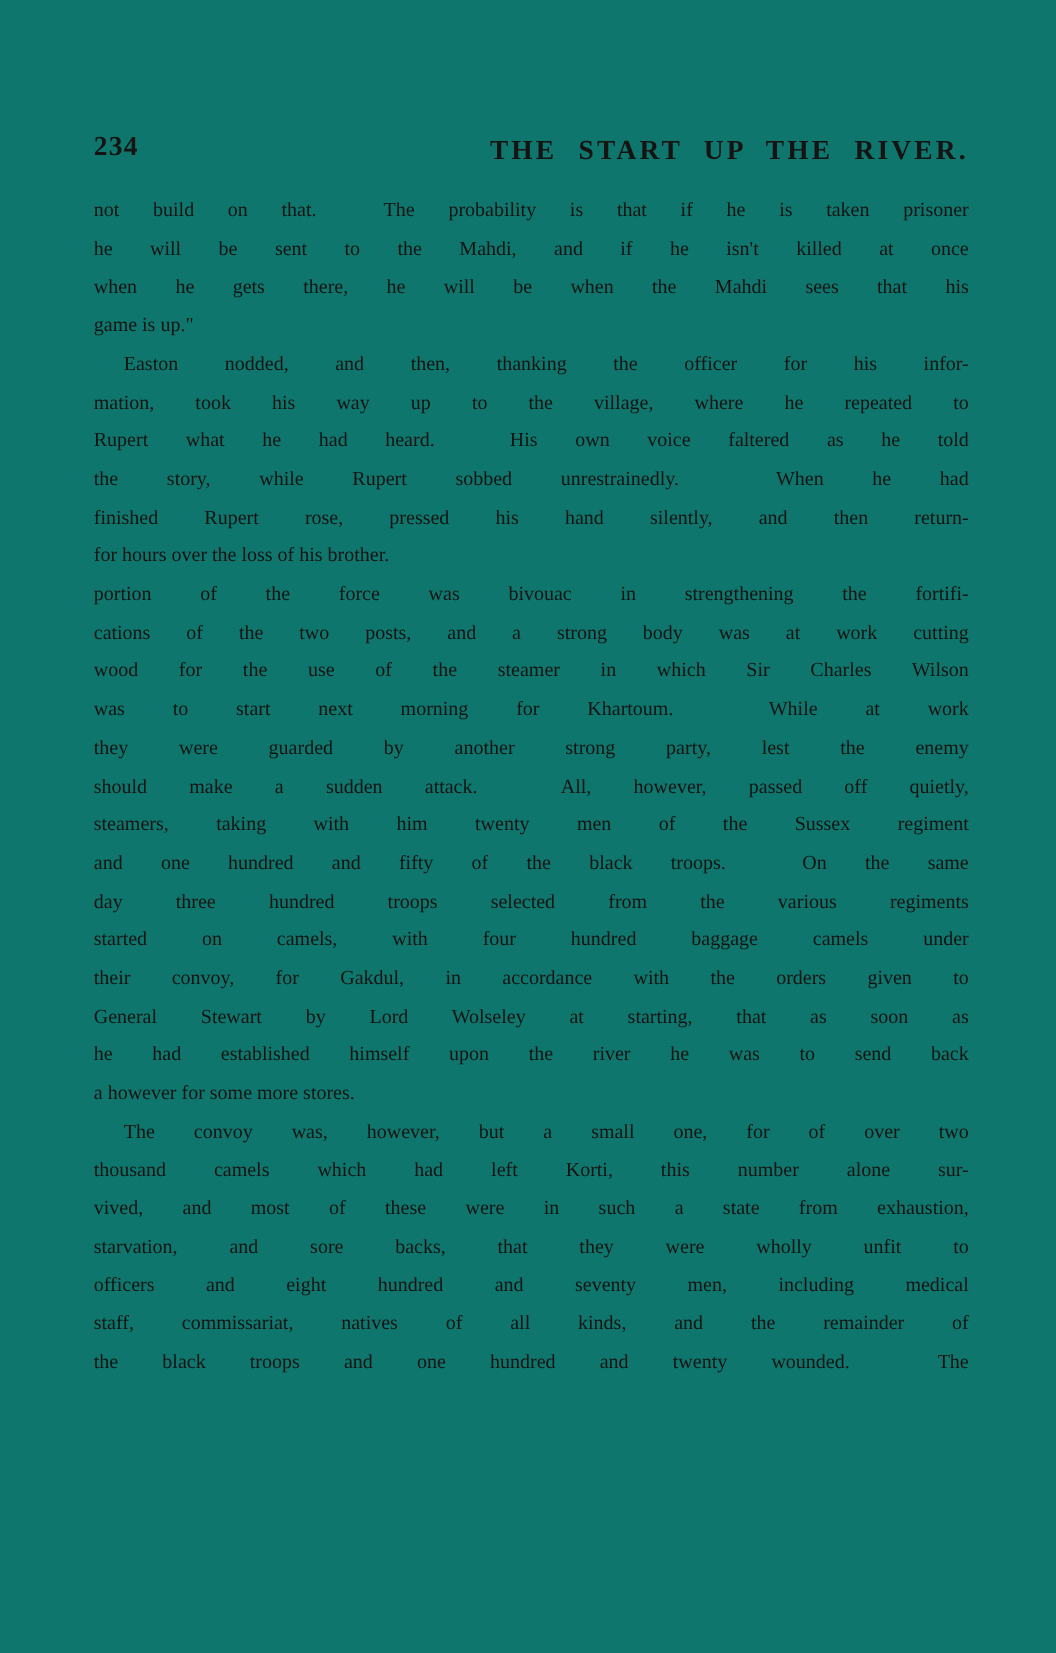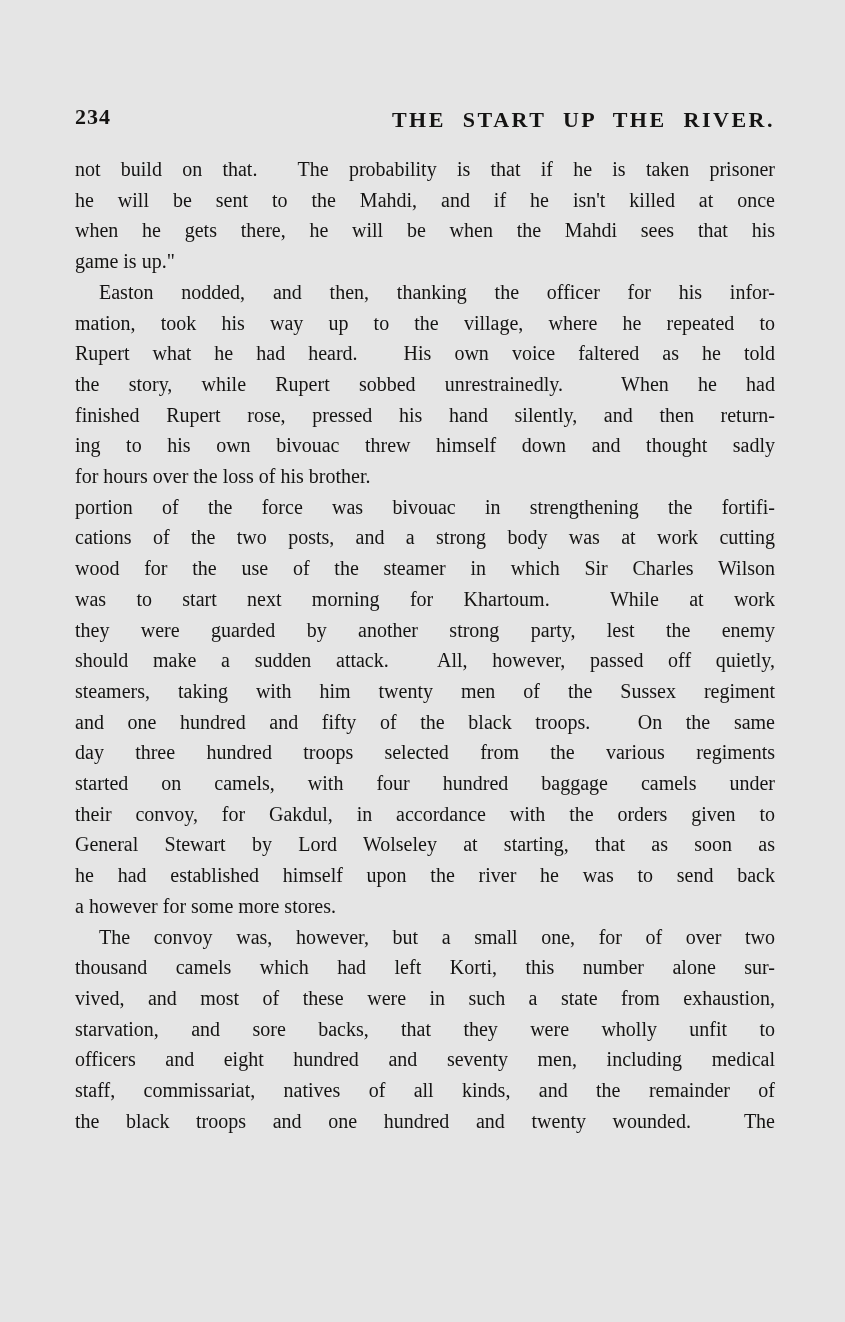--- a/index.html
+++ b/index.html
@@ -4,21 +4,21 @@
 <style>
   html, body {
     margin: 0;
     padding: 0;
     background: #ffffff;
   }
   .page {
     position: relative;
     width: 845px;
     height: 1322px;
-    background: #e5e5e5;
+    background: #0f766e;
     color: #151413;
     font-family: "Liberation Serif", "DejaVu Serif", serif;
     overflow: hidden;
     box-sizing: border-box;
   }
   .header {
     position: relative;
     margin: 104px 70px 0 75px;
     height: 26px;
   }
@@ -36,21 +36,21 @@
     font-size: 22px;
     letter-spacing: 2.5px;
     word-spacing: 9px;
     font-weight: 600;
     padding-top: 3px;
   }
   .body {
     margin: 24px 70px 0 75px;
   }
   .line {
-    font-size: 20px;
+    font-size: 16px;
     line-height: 30.7px;
     text-align: justify;
     text-align-last: justify;
     white-space: pre-wrap;
   }
   .line.flush {
     text-align-last: left;
   }
   .line.indent {
     text-indent: 24px;
@@ -67,21 +67,20 @@
   <div class="body">
       <div class="line">not build on that.  The probability is that if he is taken prisoner</div>
       <div class="line">he will be sent to the Mahdi, and if he isn't killed at once</div>
       <div class="line">when he gets there, he will be when the Mahdi sees that his</div>
       <div class="line flush">game is up."</div>
       <div class="line indent">Easton nodded, and then, thanking the officer for his infor-</div>
       <div class="line">mation, took his way up to the village, where he repeated to</div>
       <div class="line">Rupert what he had heard.  His own voice faltered as he told</div>
       <div class="line">the story, while Rupert sobbed unrestrainedly.  When he had</div>
       <div class="line">finished Rupert rose, pressed his hand silently, and then return-</div>
-      <div class="line">ing to his own bivouac threw himself down and thought sadly</div>
       <div class="line flush">for hours over the loss of his brother.</div>
       <div class="line">portion of the force was bivouac in strengthening the fortifi-</div>
       <div class="line">cations of the two posts, and a strong body was at work cutting</div>
       <div class="line">wood for the use of the steamer in which Sir Charles Wilson</div>
       <div class="line">was to start next morning for Khartoum.  While at work</div>
       <div class="line">they were guarded by another strong party, lest the enemy</div>
       <div class="line">should make a sudden attack.  All, however, passed off quietly,</div>
       <div class="line">steamers, taking with him twenty men of the Sussex regiment</div>
       <div class="line">and one hundred and fifty of the black troops.  On the same</div>
       <div class="line">day three hundred troops selected from the various regiments</div>

